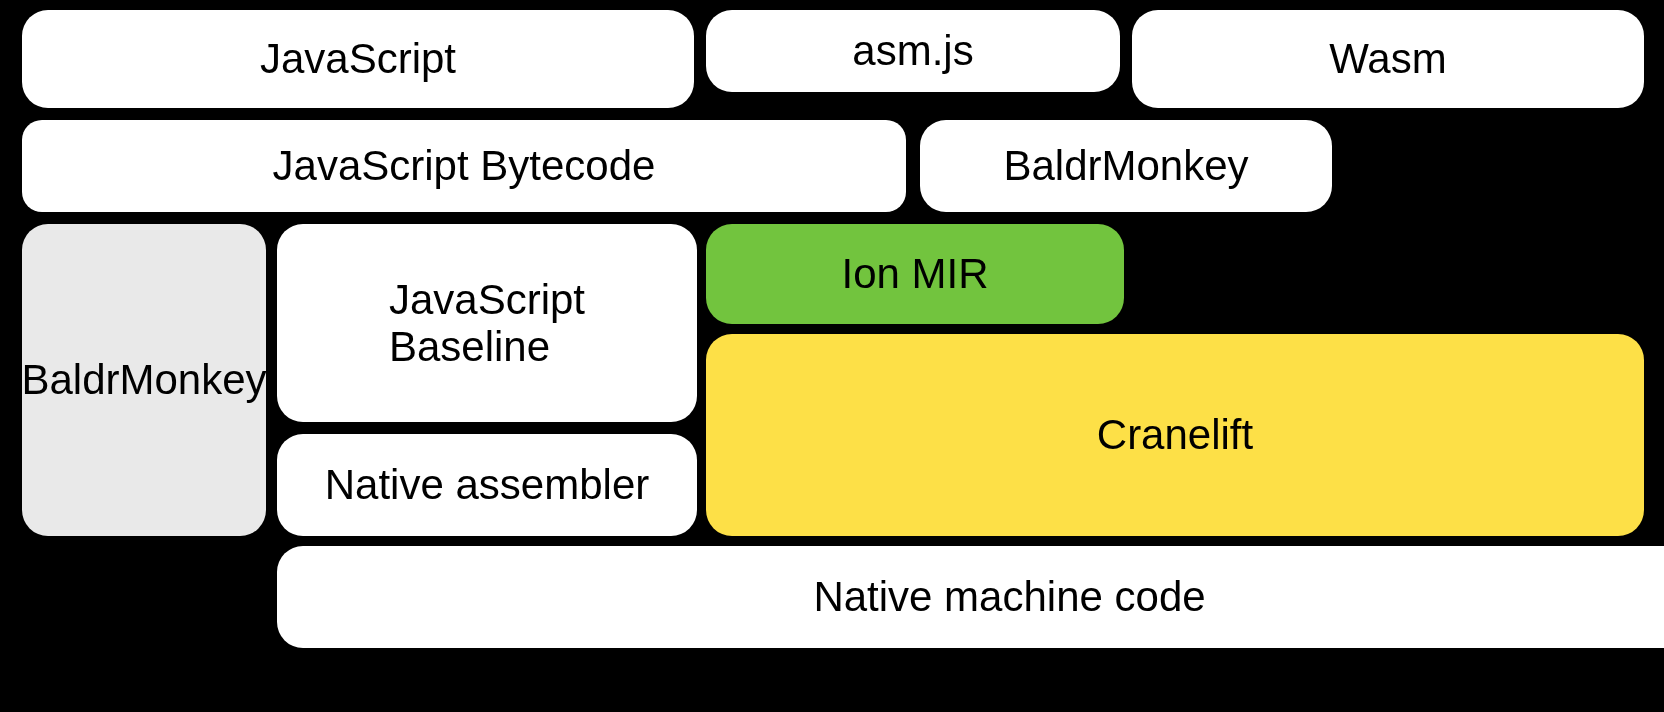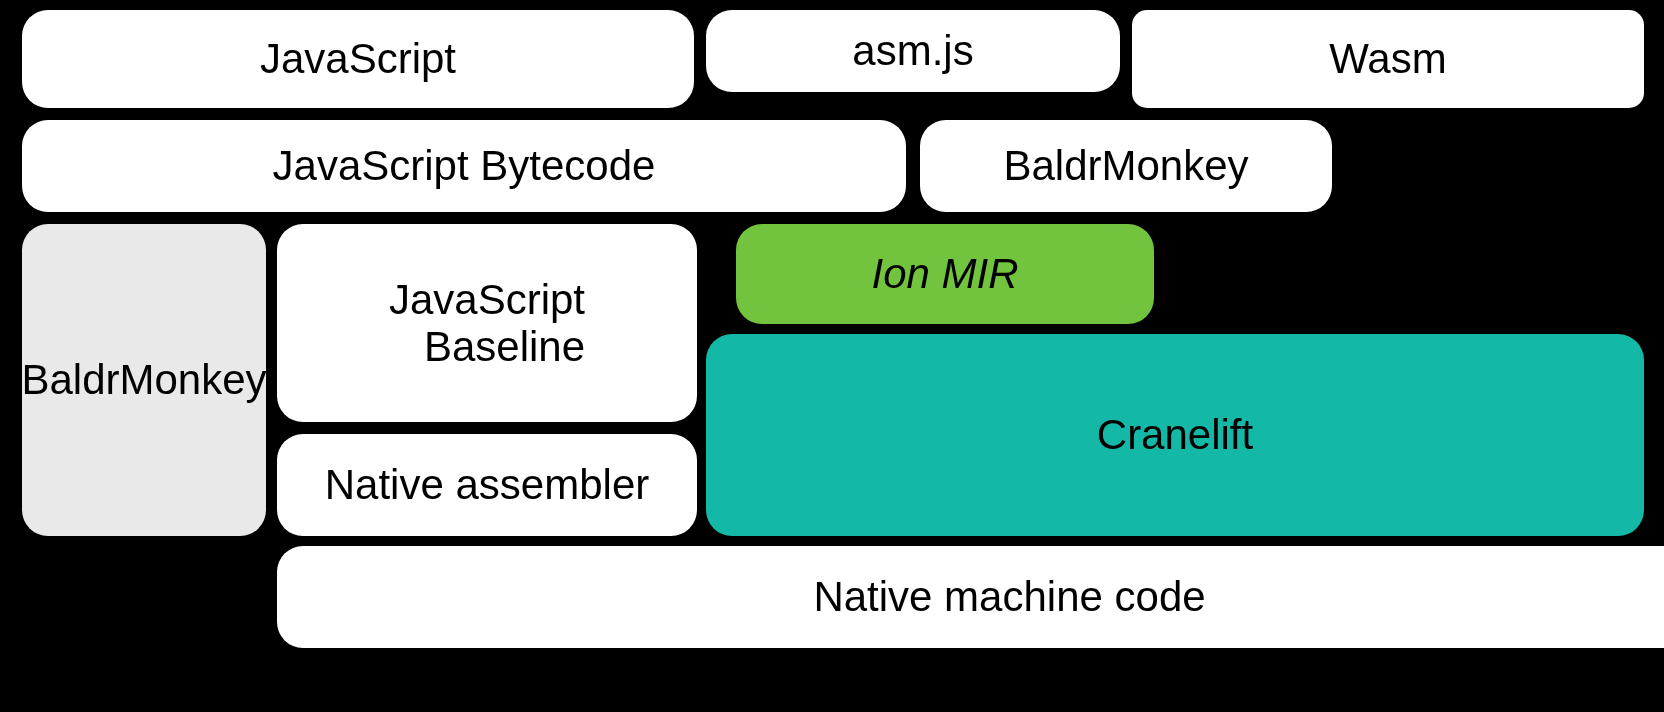--- a/index.html
+++ b/index.html
@@ -16,44 +16,44 @@
     height: 712px;
     background: #000000;
     overflow: hidden;
   }
   .node {
     position: absolute;
     box-sizing: border-box;
     display: flex;
     align-items: center;
     justify-content: center;
-    text-align: right;
+    text-align: left;
     border-radius: 26px;
     color: #000000;
     font-size: 42px;
     line-height: 1.12;
     letter-spacing: 0px;
     white-space: pre-line;
     padding: 0 10px;
     background: #ffffff;
   }
   .node.white   { background: #ffffff; }
   .node.grey    { background: #e9e9e9; }
   .node.green   { background: #72c43e; }
-  .node.pink    { background: #14b8a6; }
+  .node.pink    { background: #fde047; }
 </style>
 </head>
 <body>
 
 <div id="diagram" style="background: rgb(0, 0, 0);">
     <div class="node white" style="left: 22px; top: 10px; width: 672px; height: 98px;">JavaScript</div>
     <div class="node white" style="left: 706px; top: 10px; width: 414px; height: 82px;">asm.js</div>
-    <div class="node white" style="left: 1132px; top: 10px; width: 512px; height: 98px; border-radius: 15px;">Wasm</div>
-    <div class="node white" style="left: 22px; top: 120px; width: 884px; height: 92px;">JavaScript Bytecode</div>
+    <div class="node white" style="left: 1132px; top: 10px; width: 512px; height: 98px;">Wasm</div>
+    <div class="node white" style="left: 22px; top: 120px; width: 884px; height: 92px; border-radius: 20px;">JavaScript Bytecode</div>
     <div class="node white" style="left: 920px; top: 120px; width: 412px; height: 92px;">BaldrMonkey</div>
     <div class="node grey" style="left: 22px; top: 224px; width: 244px; height: 312px;">BaldrMonkey</div>
     <div class="node white" style="left: 277px; top: 224px; width: 420px; height: 198px;">JavaScript
 Baseline</div>
-    <div class="node green" style="left: 736px; top: 224px; width: 418px; height: 100px; font-style: italic;">Ion MIR</div>
+    <div class="node green" style="left: 706px; top: 224px; width: 418px; height: 100px;">Ion MIR</div>
     <div class="node white" style="left: 277px; top: 434px; width: 420px; height: 102px;">Native assembler</div>
     <div class="node pink" style="left: 706px; top: 334px; width: 938px; height: 202px;">Cranelift</div>
     <div class="node white" style="left: 277px; top: 546px; width: 1465px; height: 102px;">Native machine code</div>
   </div>
 
 </body></html>

